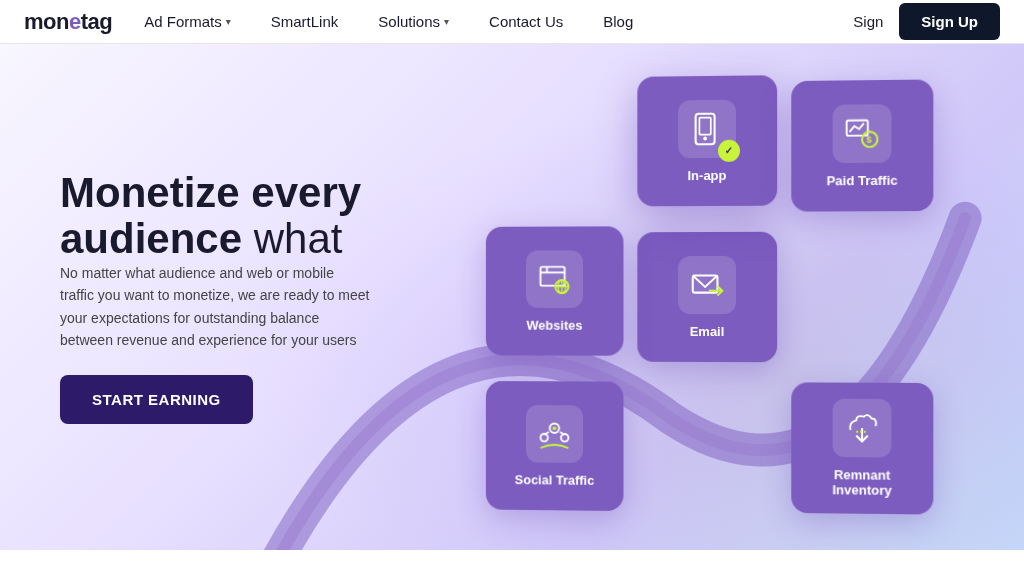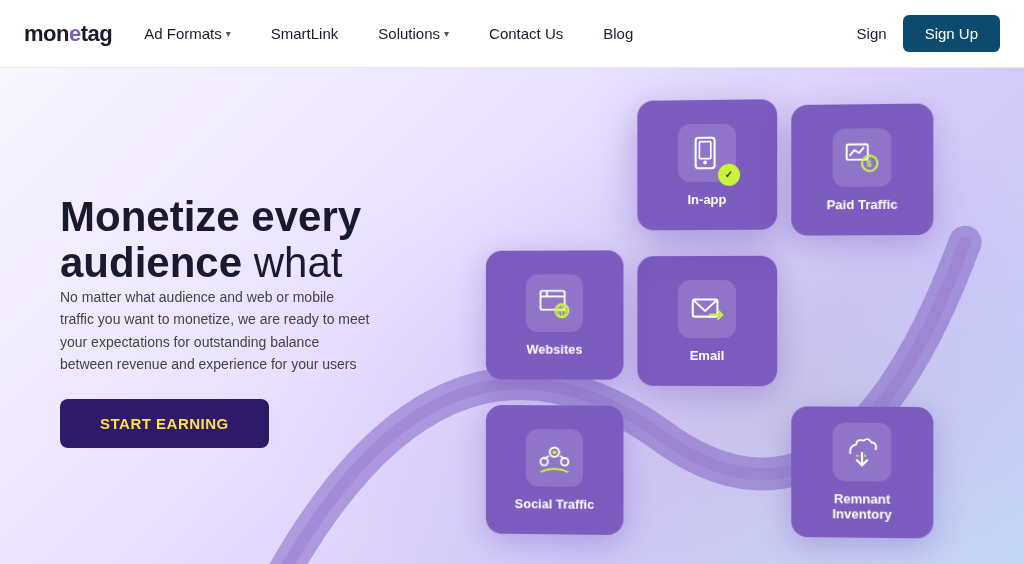--- a/index.html
+++ b/index.html
@@ -1,41 +1,41 @@
 <!DOCTYPE html>
 <html><head>
   <meta charset="utf-8">
   <style>
     * { margin: 0; padding: 0; box-sizing: border-box; }
     body { font-family: 'Segoe UI', Arial, sans-serif; width: 1024px; height: 564px; overflow: hidden; background: #fff; }
 
     
     nav {
       display: flex; align-items: center; justify-content: space-between;
-      padding: 0 24px; height: 68px; border-bottom: 1px solid #e8e8e8;
+      padding: 0 24px; height: 44px; border-bottom: 1px solid #e8e8e8;
       background: #fff; position: relative; z-index: 10;
     }
     .nav-left { display: flex; align-items: center; gap: 32px; }
     .logo { font-size: 22px; font-weight: 700; color: #1a1a2e; letter-spacing: -0.5px; }
     .logo span.o { color: #7c5cbf; }
     .nav-links { display: flex; align-items: center; gap: 40px; }
     .nav-link {
       font-size: 15px; font-weight: 500; color: #1a1a2e; text-decoration: none;
       display: flex; align-items: center; gap: 4px; cursor: pointer;
     }
     .nav-link .chevron { font-size: 10px; color: #555; }
     .nav-right { display: flex; align-items: center; gap: 16px; }
     .btn-login {
       font-size: 15px; font-weight: 500; color: #1a1a2e;
       background: none; border: none; cursor: pointer;
     }
     .btn-signup {
-      background: #0c4a6e; color: #fff; border: none;
+      background: #0f172a; color: #fff; border: none;
       padding: 10px 22px; border-radius: 6px; font-size: 15px;
-      font-weight: 400; cursor: pointer;
+      font-weight: 700; cursor: pointer;
     }
 
     
     .hero {
       display: flex; align-items: center;
       width: 100%; height: 506px;
       background: linear-gradient(135deg, #f8f6ff 0%, #e8e0ff 40%, #d0c8f8 70%, #c4d8f8 100%);
       position: relative; overflow: hidden;
     }
 
@@ -54,22 +54,22 @@
     }
     .hero-title {
       font-size: 42px; font-weight: 900; line-height: 1.1; color: #1a1a2e;
     }
     .hero-title .light { font-weight: 300; }
     .hero-desc {
       font-size: 14px; color: #444; line-height: 1.6; max-width: 310px;
       margin-bottom: 24px;
     }
     .btn-cta {
-      background: #2d1b69; color: #fde047; border: none;
-      padding: 16px 40px; border-radius: 8px;
+      background: #2d1b69; color: #ffffff; border: none;
+      padding: 16px 32px; border-radius: 8px;
       font-size: 15px; font-weight: 800; letter-spacing: 0.5px;
       cursor: pointer; text-transform: uppercase;
     }
 
     
     .hero-right {
       position: relative; z-index: 2;
       flex: 1; display: flex; align-items: center; justify-content: center;
       padding-right: 30px;
     }

